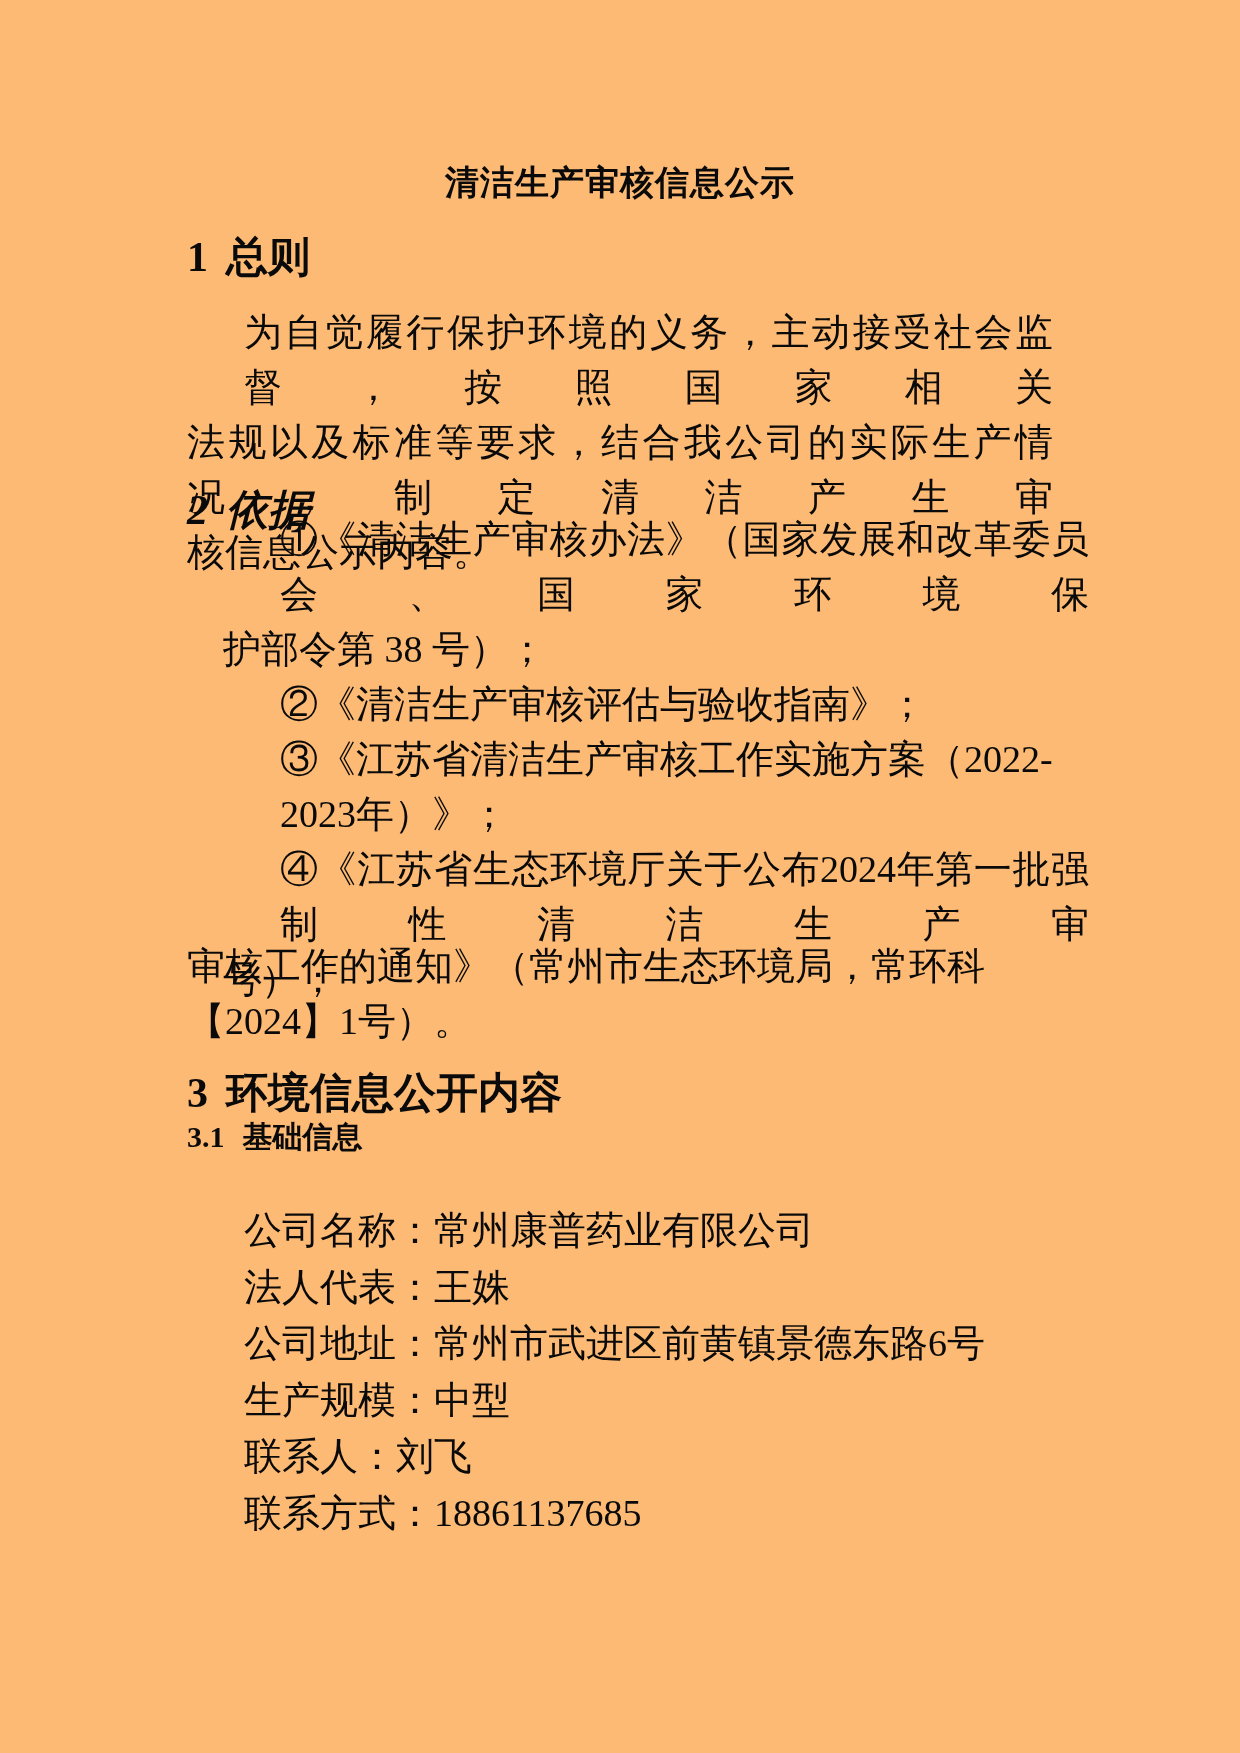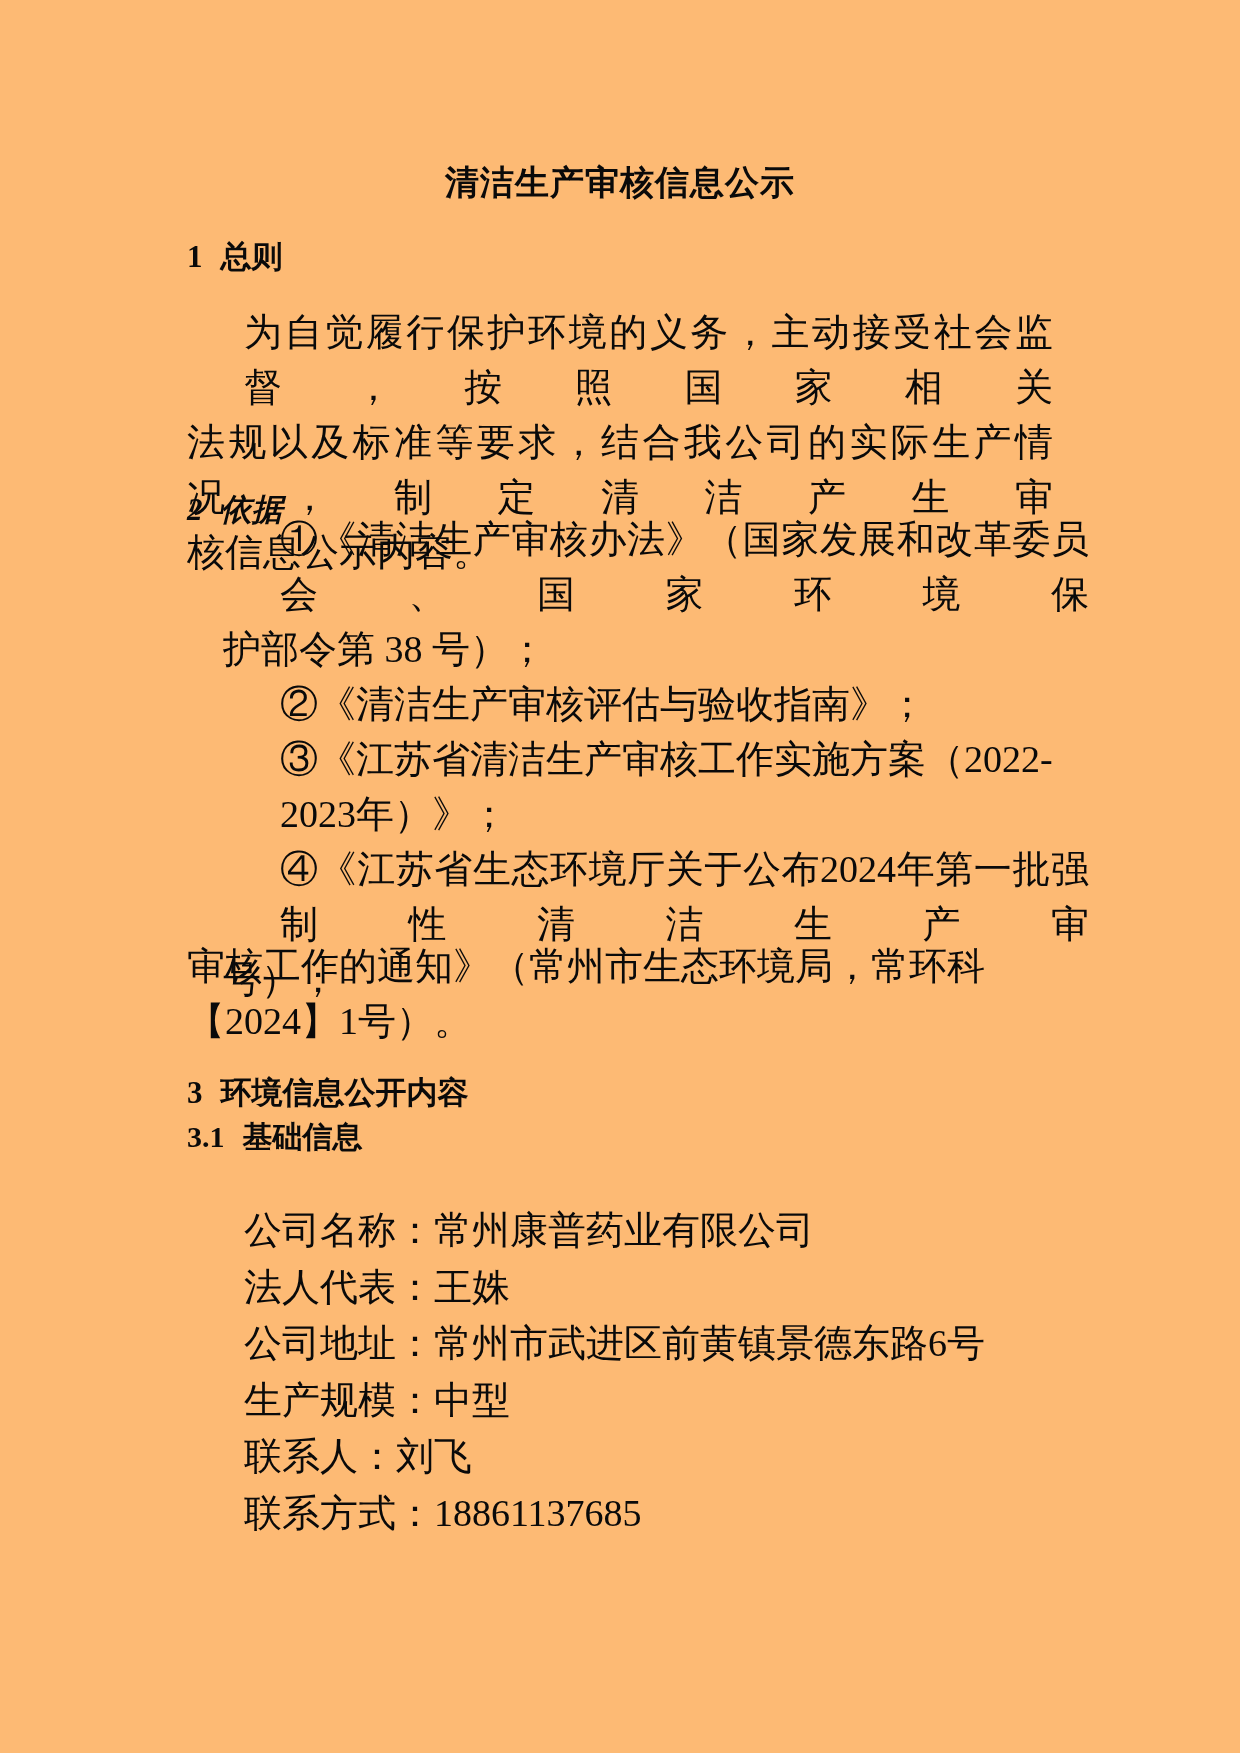--- a/index.html
+++ b/index.html
@@ -24,21 +24,21 @@
     text-align: center;
     font-size: 34px;
     font-weight: bold;
     line-height: 44px;
     font-family: "Liberation Sans", sans-serif;
     letter-spacing: 1px;
   }
   .h-sec {
     position: absolute;
     left: 187px;
-    font-size: 31px;
+    font-size: 42px;
     font-weight: bold;
     line-height: 40px;
     font-family: "Liberation Sans", sans-serif;
     white-space: nowrap;
   }
   .h-sub {
     font-size: 30px;
   }
   .h-num {
     display: inline-block;

